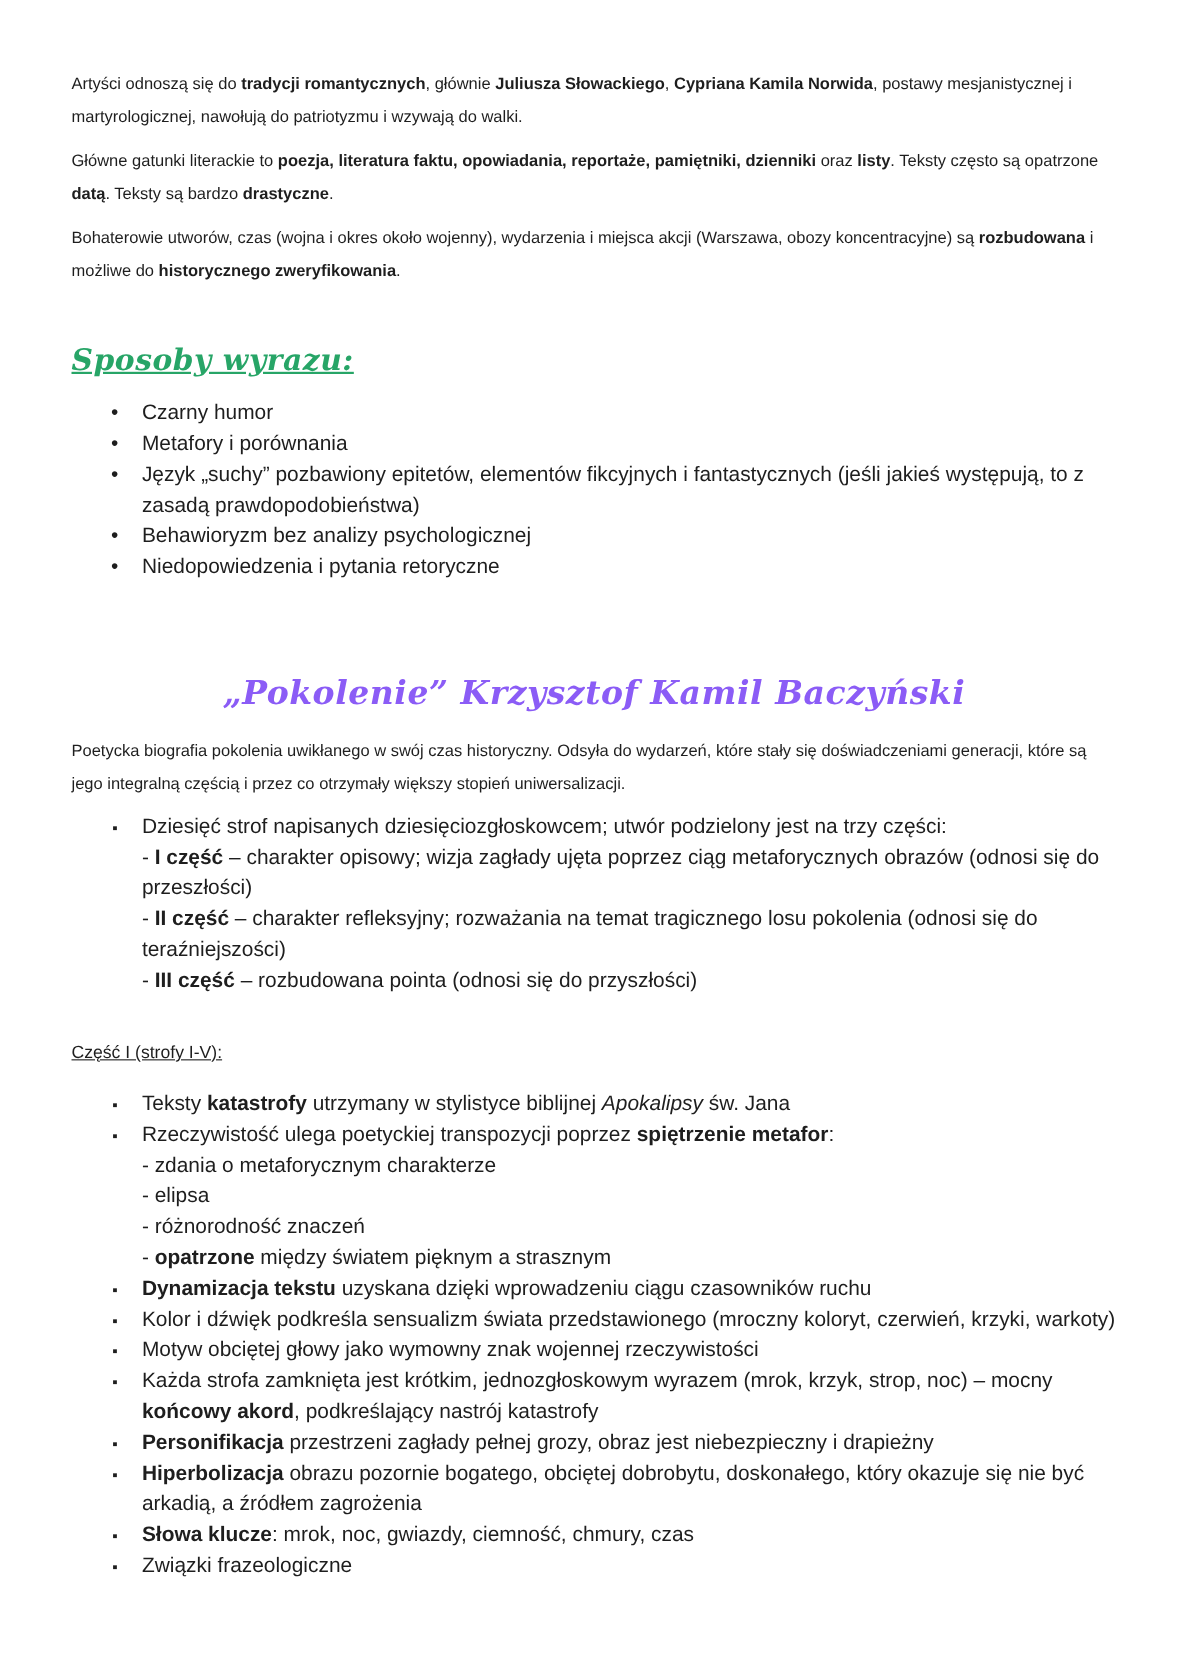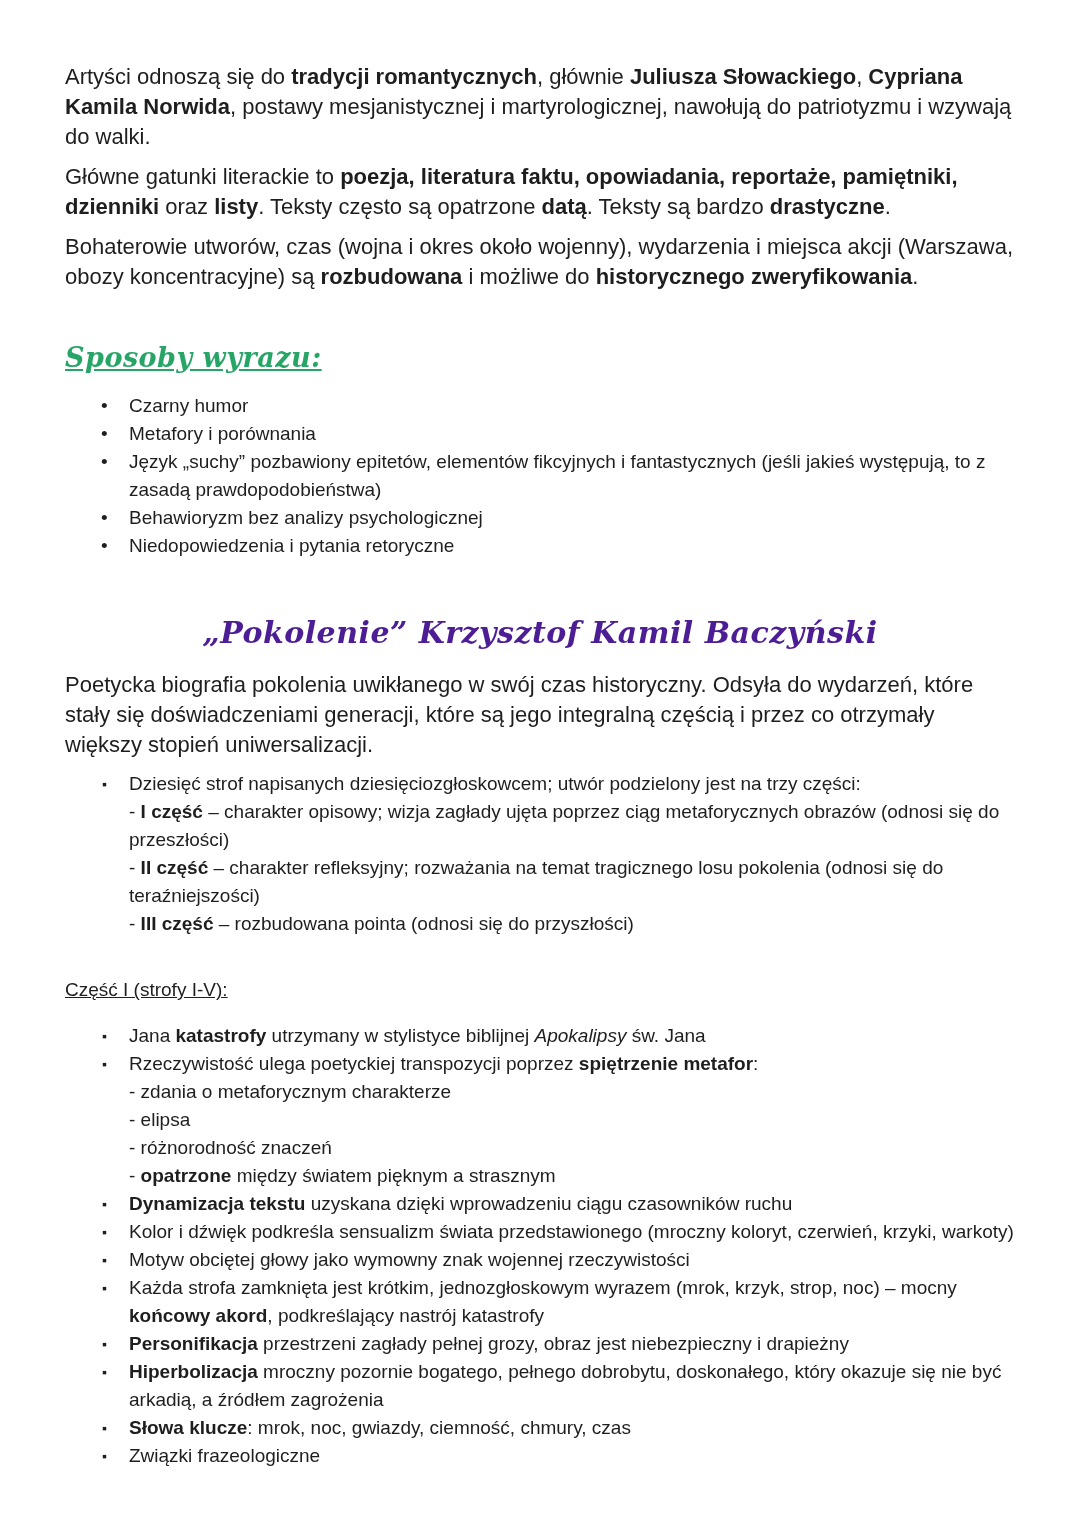--- a/index.html
+++ b/index.html
@@ -7,21 +7,21 @@
     width: 1080px;
     height: 1527px;
     background: #ffffff;
     font-family: "Liberation Sans", "DejaVu Sans", sans-serif;
     color: #1e1e1e;
     overflow: hidden;
   }
   .page { padding: 62px 65px 0 65px; box-sizing: border-box; }
 
   .para {
-    font-size: 22px;
+    font-size: 15px;
     line-height: 30px;
     margin: 0 0 10px 0;
   }
 
   .b { font-weight: bold; }
   .i { font-style: italic; }
 
   .script-heading {
     font-family: "DejaVu Serif", "Liberation Serif", serif;
     font-style: italic;
@@ -33,23 +33,23 @@
     text-decoration: underline;
   }
 
   .script-title {
     font-family: "DejaVu Serif", "Liberation Serif", serif;
     font-style: italic;
     font-weight: bold;
     font-size: 30px;
     line-height: 46px;
     text-align: center;
-    margin: 50px 0 14px 0;
+    margin: 78px 0 14px 0;
     letter-spacing: 0.5px;
-    color: #4c1d95;
+    color: #8b5cf6;
   }
 
   ul.doc-list {
     list-style: none;
     margin: 0;
     padding: 0;
     font-size: 19px;
     line-height: 28px;
   }
   ul.doc-list li {
@@ -65,21 +65,21 @@
   }
   ul.square-list li::before {
     content: "\25AA";
     position: absolute;
     left: 37px;
     top: 0;
     font-size: 14px;
   }
 
   .underline-heading {
-    font-size: 19px;
+    font-size: 16px;
     line-height: 28px;
     font-weight: normal;
     text-decoration: underline;
     margin: 38px 0 18px 0;
   }
 
   .gap-after-list { margin-bottom: 0; }
 </style>
 </head>
 <body>
@@ -109,29 +109,29 @@
   <ul class="doc-list square-list">
       <li><span>Dziesięć strof napisanych dziesięciozgłoskowcem; utwór podzielony jest na trzy części:
 - </span><span class="b">I część</span><span> – charakter opisowy; wizja zagłady ujęta poprzez ciąg metaforycznych obrazów (odnosi się do przeszłości)
 - </span><span class="b">II część</span><span> – charakter refleksyjny; rozważania na temat tragicznego losu pokolenia (odnosi się do teraźniejszości)
 - </span><span class="b">III część</span><span> – rozbudowana pointa (odnosi się do przyszłości)</span></li>
     </ul>
 
   <h3 class="underline-heading">Część I (strofy I-V):</h3>
 
   <ul class="doc-list square-list">
-      <li><span>Jana </span><span class="b">katastrofy</span><span> utrzymany w stylistyce biblijnej </span><span class="i">Apokalipsy</span><span> św. Jana</span></li>
+      <li><span>Teksty </span><span class="b">katastrofy</span><span> utrzymany w stylistyce biblijnej </span><span class="i">Apokalipsy</span><span> św. Jana</span></li>
       <li><span>Rzeczywistość ulega poetyckiej transpozycji poprzez </span><span class="b">spiętrzenie metafor</span><span>:
 - zdania o metaforycznym charakterze
 - elipsa
 - różnorodność znaczeń
 - </span><span class="b">opatrzone</span><span> między światem pięknym a strasznym</span></li>
       <li><span class="b">Dynamizacja tekstu</span><span> uzyskana dzięki wprowadzeniu ciągu czasowników ruchu</span></li>
       <li><span>Kolor i dźwięk podkreśla sensualizm świata przedstawionego (mroczny koloryt, czerwień, krzyki, warkoty)</span></li>
       <li><span>Motyw obciętej głowy jako wymowny znak wojennej rzeczywistości</span></li>
       <li><span>Każda strofa zamknięta jest krótkim, jednozgłoskowym wyrazem (mrok, krzyk, strop, noc) – mocny </span><span class="b">końcowy akord</span><span>, podkreślający nastrój katastrofy</span></li>
       <li><span class="b">Personifikacja</span><span> przestrzeni zagłady pełnej grozy, obraz jest niebezpieczny i drapieżny</span></li>
-      <li><span class="b">Hiperbolizacja</span><span> mroczny pozornie bogatego, pełnego dobrobytu, doskonałego, który okazuje się nie być arkadią, a źródłem zagrożenia</span></li>
+      <li><span class="b">Hiperbolizacja</span><span> obrazu pozornie bogatego, obciętej dobrobytu, doskonałego, który okazuje się nie być arkadią, a źródłem zagrożenia</span></li>
       <li><span class="b">Słowa klucze</span><span>: mrok, noc, gwiazdy, ciemność, chmury, czas</span></li>
       <li><span>Związki frazeologiczne</span></li>
     </ul>
 
 </div>
 
 </body></html>

